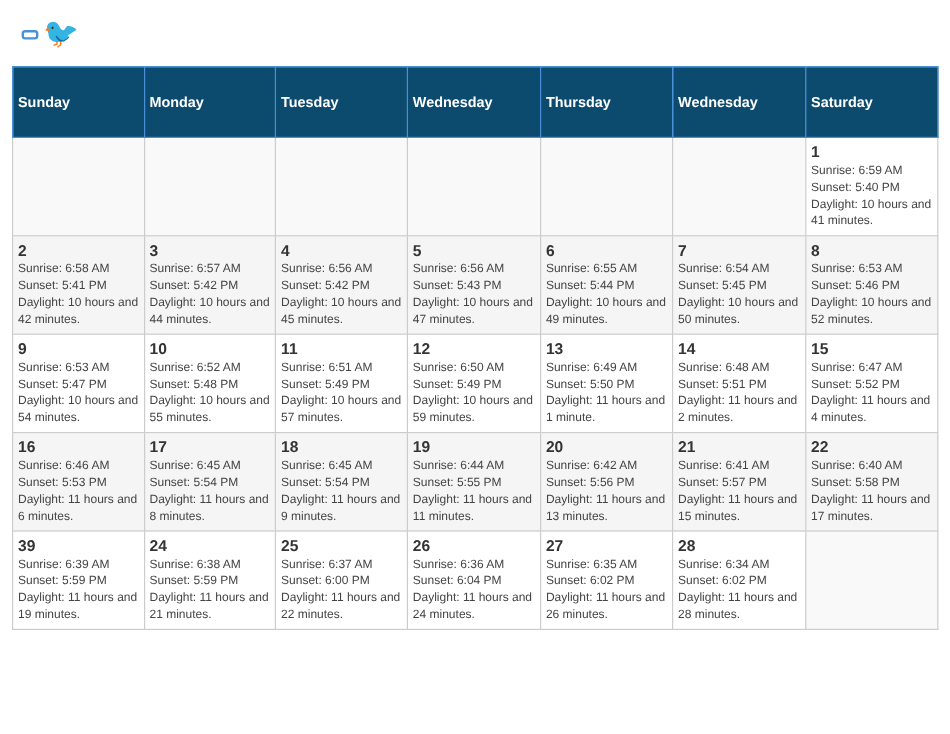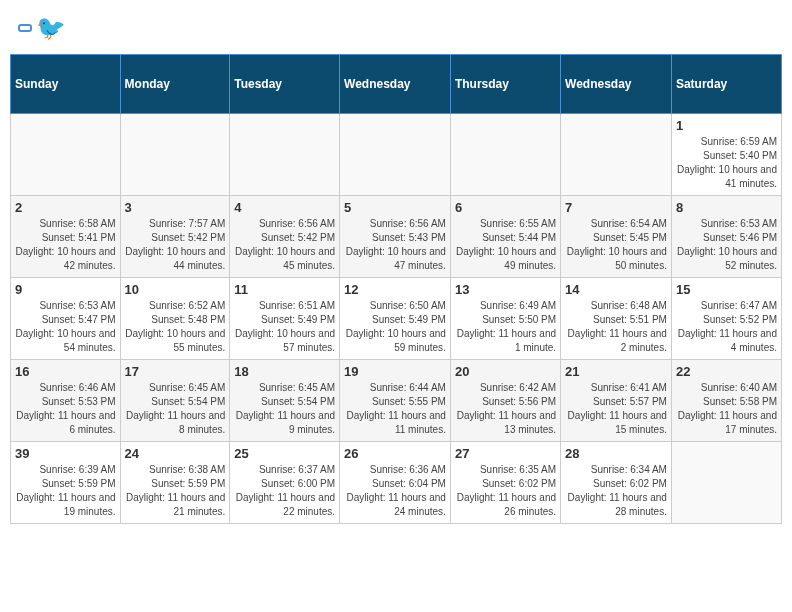--- a/index.html
+++ b/index.html
@@ -58,21 +58,20 @@
       font-size: 13px;
       font-weight: bold;
       color: #333;
       display: block;
       margin-bottom: 2px;
     }
     .day-info {
       font-size: 10px;
       color: #444;
       line-height: 1.4;
-      text-align: right;
     }
     .row-bg-alt td {
       background: #f5f5f5;
     }
     
     .logo-wrap {
       display: flex;
       align-items: center;
       gap: 4px;
     }
@@ -142,21 +141,21 @@
       </tr>
       <tr class="row-bg-alt">
         <td>
           <span class="day-num">2</span>
           <div class="day-info">Sunrise: 6:58 AM
 Sunset: 5:41 PM
 Daylight: 10 hours and 42 minutes.</div>
         </td>
         <td>
           <span class="day-num">3</span>
-          <div class="day-info">Sunrise: 7:57 AM
+          <div class="day-info">Sunrise: 6:57 AM
 Sunset: 5:42 PM
 Daylight: 10 hours and 44 minutes.</div>
         </td>
         <td>
           <span class="day-num">4</span>
           <div class="day-info">Sunrise: 6:56 AM
 Sunset: 5:42 PM
 Daylight: 10 hours and 45 minutes.</div>
         </td>
         <td>

